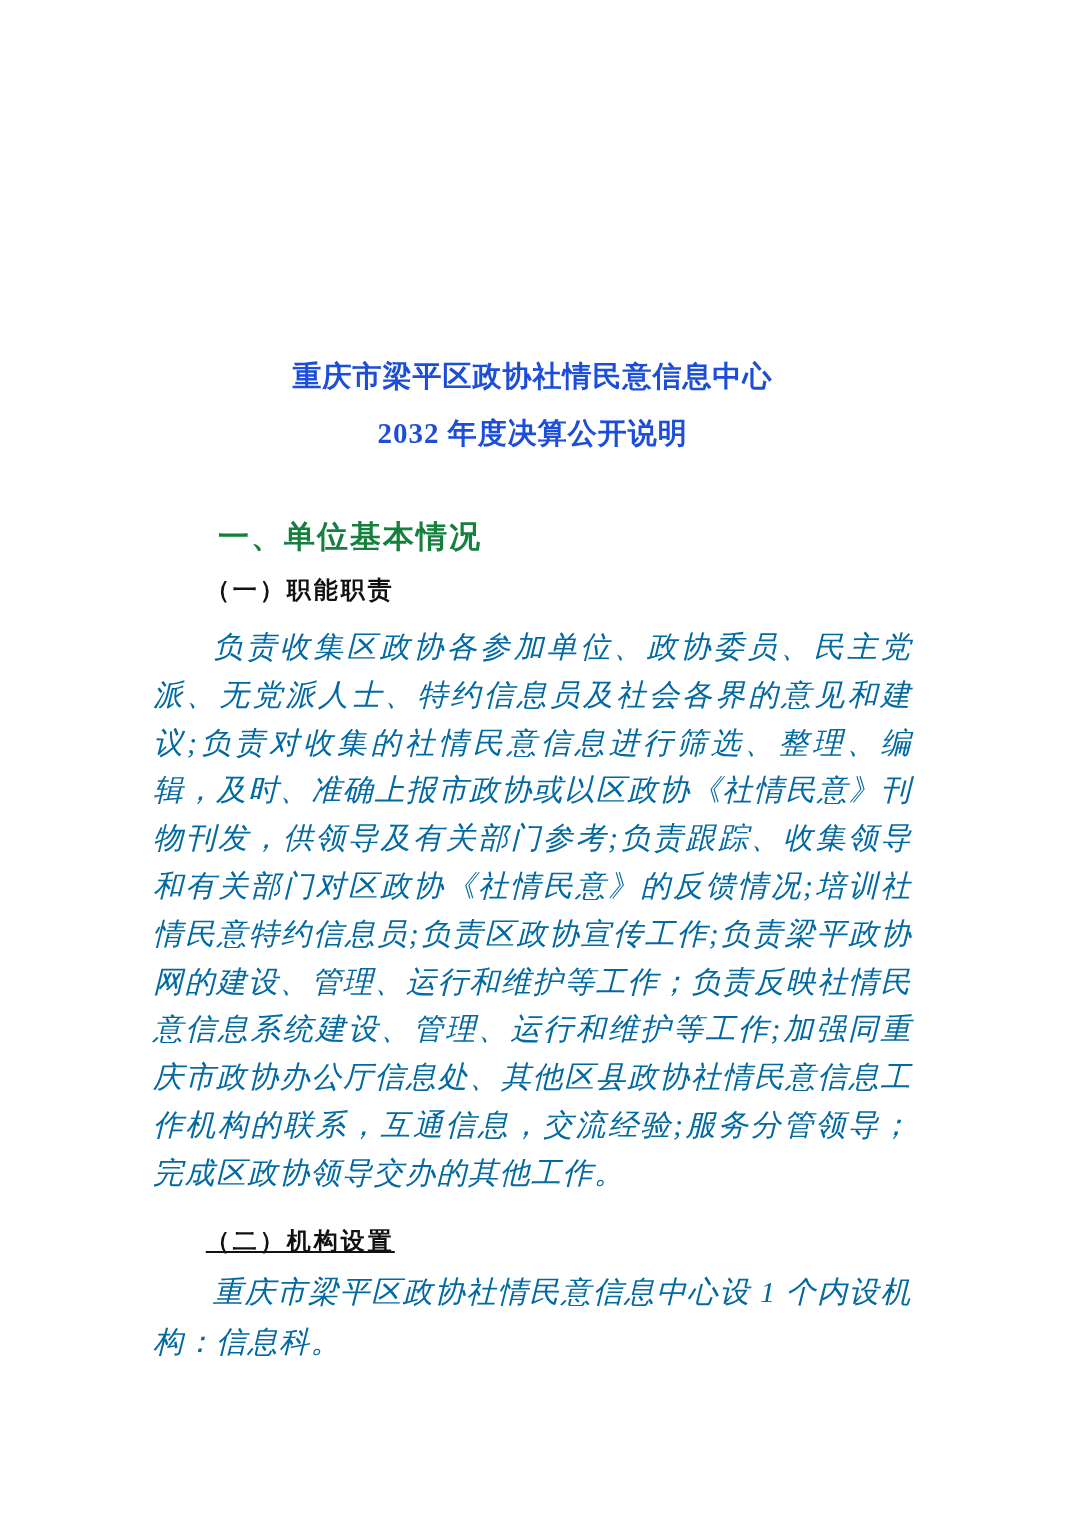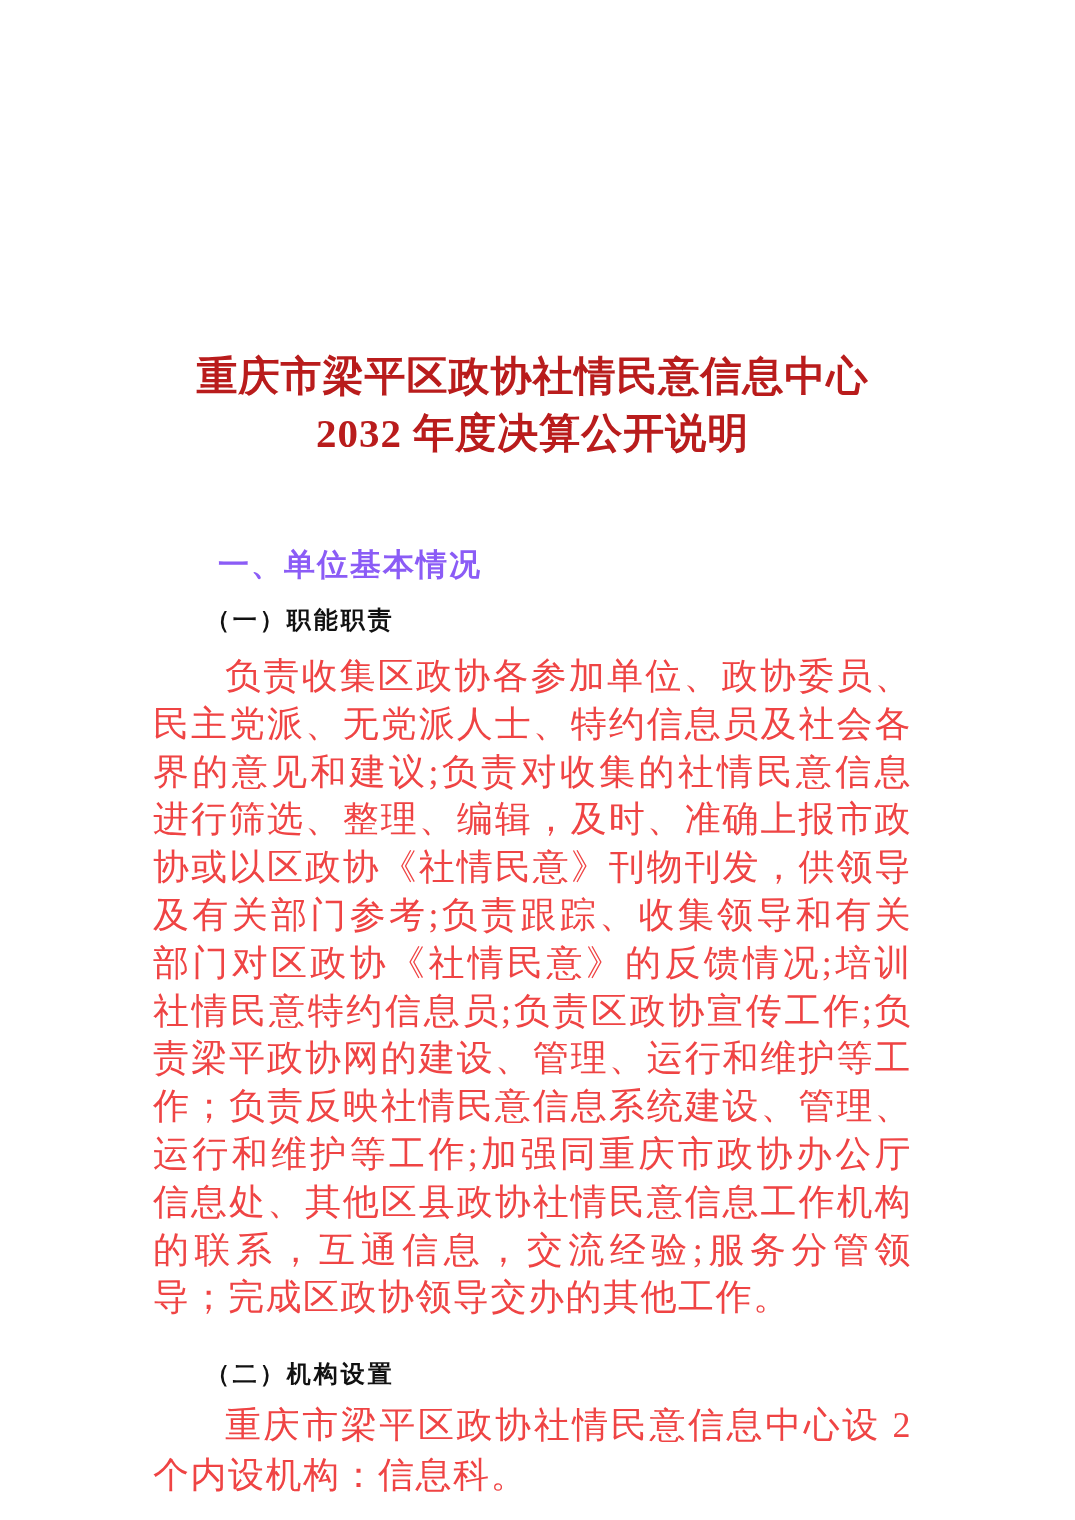--- a/index.html
+++ b/index.html
@@ -16,59 +16,61 @@
     width: 1075px;
     height: 1520px;
     background: #ffffff;
     padding: 0 163px 0 153px;
   }
   .doc-title {
     margin-top: 348px;
     text-align: center;
     font-family: "Liberation Serif", "DejaVu Serif", serif;
     font-weight: 700;
-    font-size: 41px;
+    font-size: 29px;
     line-height: 57px;
     letter-spacing: 1px;
-    color: #b91c1c;
+    color: #1d4ed8;
   }
   .section-heading {
-    margin-top: 83px;
-    font-family: Liberation Mono, monospace;
+    margin-top: 53px;
+    font-family: Liberation Serif, serif;
     font-weight: 700;
     font-size: 31px;
     line-height: 44px;
     letter-spacing: 2px;
     text-indent: 2.1em;
-    color: #8b5cf6;
+    color: #15803d;
   }
   .subsection-heading {
     margin-top: 9px;
     font-family: "Liberation Serif", "DejaVu Serif", serif;
     font-weight: 700;
     font-size: 24px;
     line-height: 44px;
     letter-spacing: 3px;
     text-indent: 2.2em;
     color: #111111;
   }
   .subsection-heading.second {
-    margin-top: 30px;
+    margin-top: 22px;
+    text-decoration: underline;
   }
   .body-paragraph {
     margin-top: 11px;
     font-family: "Liberation Serif", "DejaVu Serif", serif;
     font-weight: 400;
-    font-size: 36px;
+    font-size: 30px;
     line-height: 47.8px;
     letter-spacing: 1.5px;
     text-indent: 2em;
     text-align: justify;
     text-justify: inter-character;
-    color: #ef4444;
+    color: #0369a1;
+    font-style: italic;
   }
   .body-paragraph.second {
     margin-top: 4px;
     line-height: 50px;
   }
 </style>
 </head>
 <body>
 
 <div class="page">
@@ -79,15 +81,15 @@
   </div>
 
   <div class="section-heading">一、单位基本情况</div>
 
   <div class="subsection-heading">（一）职能职责</div>
 
   <p class="body-paragraph">负责收集区政协各参加单位、政协委员、民主党派、无党派人士、特约信息员及社会各界的意见和建议;负责对收集的社情民意信息进行筛选、整理、编辑，及时、准确上报市政协或以区政协《社情民意》刊物刊发，供领导及有关部门参考;负责跟踪、收集领导和有关部门对区政协《社情民意》的反馈情况;培训社情民意特约信息员;负责区政协宣传工作;负责梁平政协网的建设、管理、运行和维护等工作；负责反映社情民意信息系统建设、管理、运行和维护等工作;加强同重庆市政协办公厅信息处、其他区县政协社情民意信息工作机构的联系，互通信息，交流经验;服务分管领导；完成区政协领导交办的其他工作。</p>
 
   <div class="subsection-heading second">（二）机构设置</div>
 
-  <p class="body-paragraph second">重庆市梁平区政协社情民意信息中心设 2 个内设机构：信息科。</p>
+  <p class="body-paragraph second">重庆市梁平区政协社情民意信息中心设 1 个内设机构：信息科。</p>
 
 </div>
 
 </body></html>

